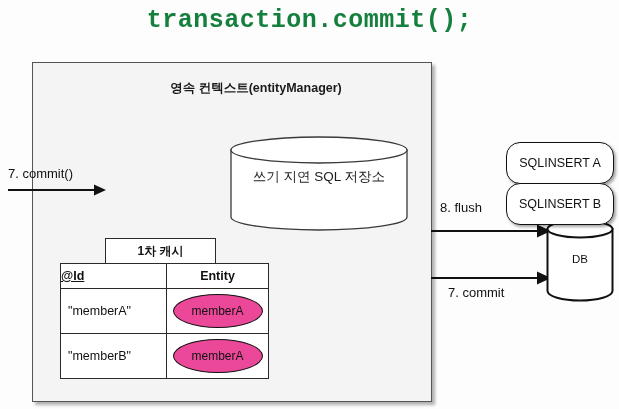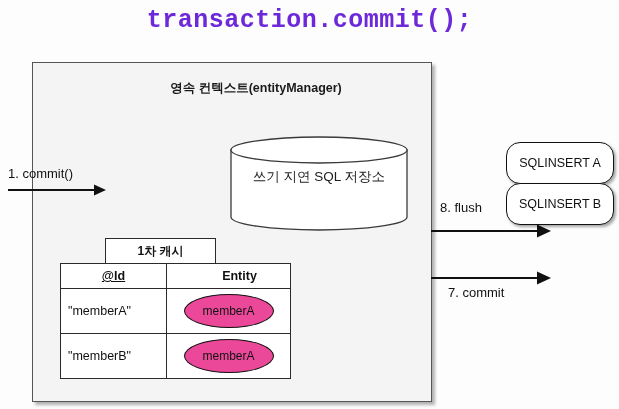--- a/index.html
+++ b/index.html
@@ -23,21 +23,21 @@
   #title {
     position: absolute;
     left: 0;
     top: 6px;
     width: 619px;
     text-align: center;
     font-family: "Liberation Mono", "DejaVu Sans Mono", monospace;
     font-weight: bold;
     font-size: 25px;
     letter-spacing: 0.5px;
-    color: #6d28d9;
+    color: #15803d;
     white-space: pre;
   }
 
   
   #pc-box {
     position: absolute;
     left: 32px;
     top: 62px;
     width: 400px;
     height: 340px;
@@ -105,21 +105,20 @@
   #cache-table th, #cache-table td {
     border: 1.5px solid #2a2a2a;
     padding: 0;
     background: #ffffff;
   }
   #cache-table th {
     height: 24px;
     font-size: 12.5px;
     font-weight: bold;
     color: #111111;
-    padding-left: 22px;
   }
   #cache-table td {
     height: 44px;
     font-size: 12.5px;
     color: #111111;
   }
   .cell-id {
     text-align: left;
     padding-left: 7px !important;
     width: 105px;
@@ -214,21 +213,21 @@
       <ellipse cx="89" cy="14" rx="88" ry="13" fill="#ffffff" stroke="#3a3a3a" stroke-width="1.3"></ellipse>
     </svg>
     <div id="sql-store-label">쓰기 지연 SQL 저장소</div>
   </div>
 
   <div id="cache-header">1차 캐시</div>
 
   <table id="cache-table">
     <thead>
       <tr>
-        <th class="cell-id" style="text-align:center;padding-left:0 !important;text-decoration:underline;">@Id</th>
+        <th class="cell-id" style="text-align:left;padding-left:0 !important;text-decoration:underline;">@Id</th>
         <th class="cell-entity">Entity</th>
       </tr>
     </thead>
     <tbody>
       <tr>
         <td class="cell-id">"memberA"</td>
         <td class="cell-entity">
           <span class="ellipse">memberA</span>
         </td>
       </tr>
@@ -243,22 +242,29 @@
 
   <div class="sql-pill" id="sql-a">
     <span>SQL</span>
     <span>INSERT A</span>
   </div>
   <div class="sql-pill" id="sql-b">
     <span>SQL</span>
     <span>INSERT B</span>
   </div>
 
-
-  <div class="flow-label" id="label-commit1">1. commit()</div>
+  <div id="db-cyl">
+    <svg width="68" height="82" viewBox="0 0 68 82">
+      <path d="M1.5,9 L1.5,71 A32.5,9.5 0 0 0 66.5,71 L66.5,9 Z" fill="#ffffff" stroke="#111111" stroke-width="2"></path>
+      <ellipse cx="34" cy="9" rx="32.5" ry="8.5" fill="#ffffff" stroke="#111111" stroke-width="2"></ellipse>
+    </svg>
+    <div id="db-label">DB</div>
+  </div>
+
+  <div class="flow-label" id="label-commit1">7. commit()</div>
   <svg class="arrow-svg" id="arrow1" width="100" height="16" viewBox="0 0 100 16">
     <line x1="0" y1="8" x2="86" y2="8" stroke="#111111" stroke-width="2"></line>
     <polygon points="86,2.5 98,8 86,13.5" fill="#111111"></polygon>
   </svg>
 
   <div class="flow-label" id="label-flush">8. flush</div>
   <svg class="arrow-svg" id="arrow2" width="125" height="18" viewBox="0 0 125 18">
     <line x1="0" y1="9" x2="108" y2="9" stroke="#111111" stroke-width="2"></line>
     <polygon points="106,2.5 120,9 106,15.5" fill="#111111"></polygon>
   </svg>

